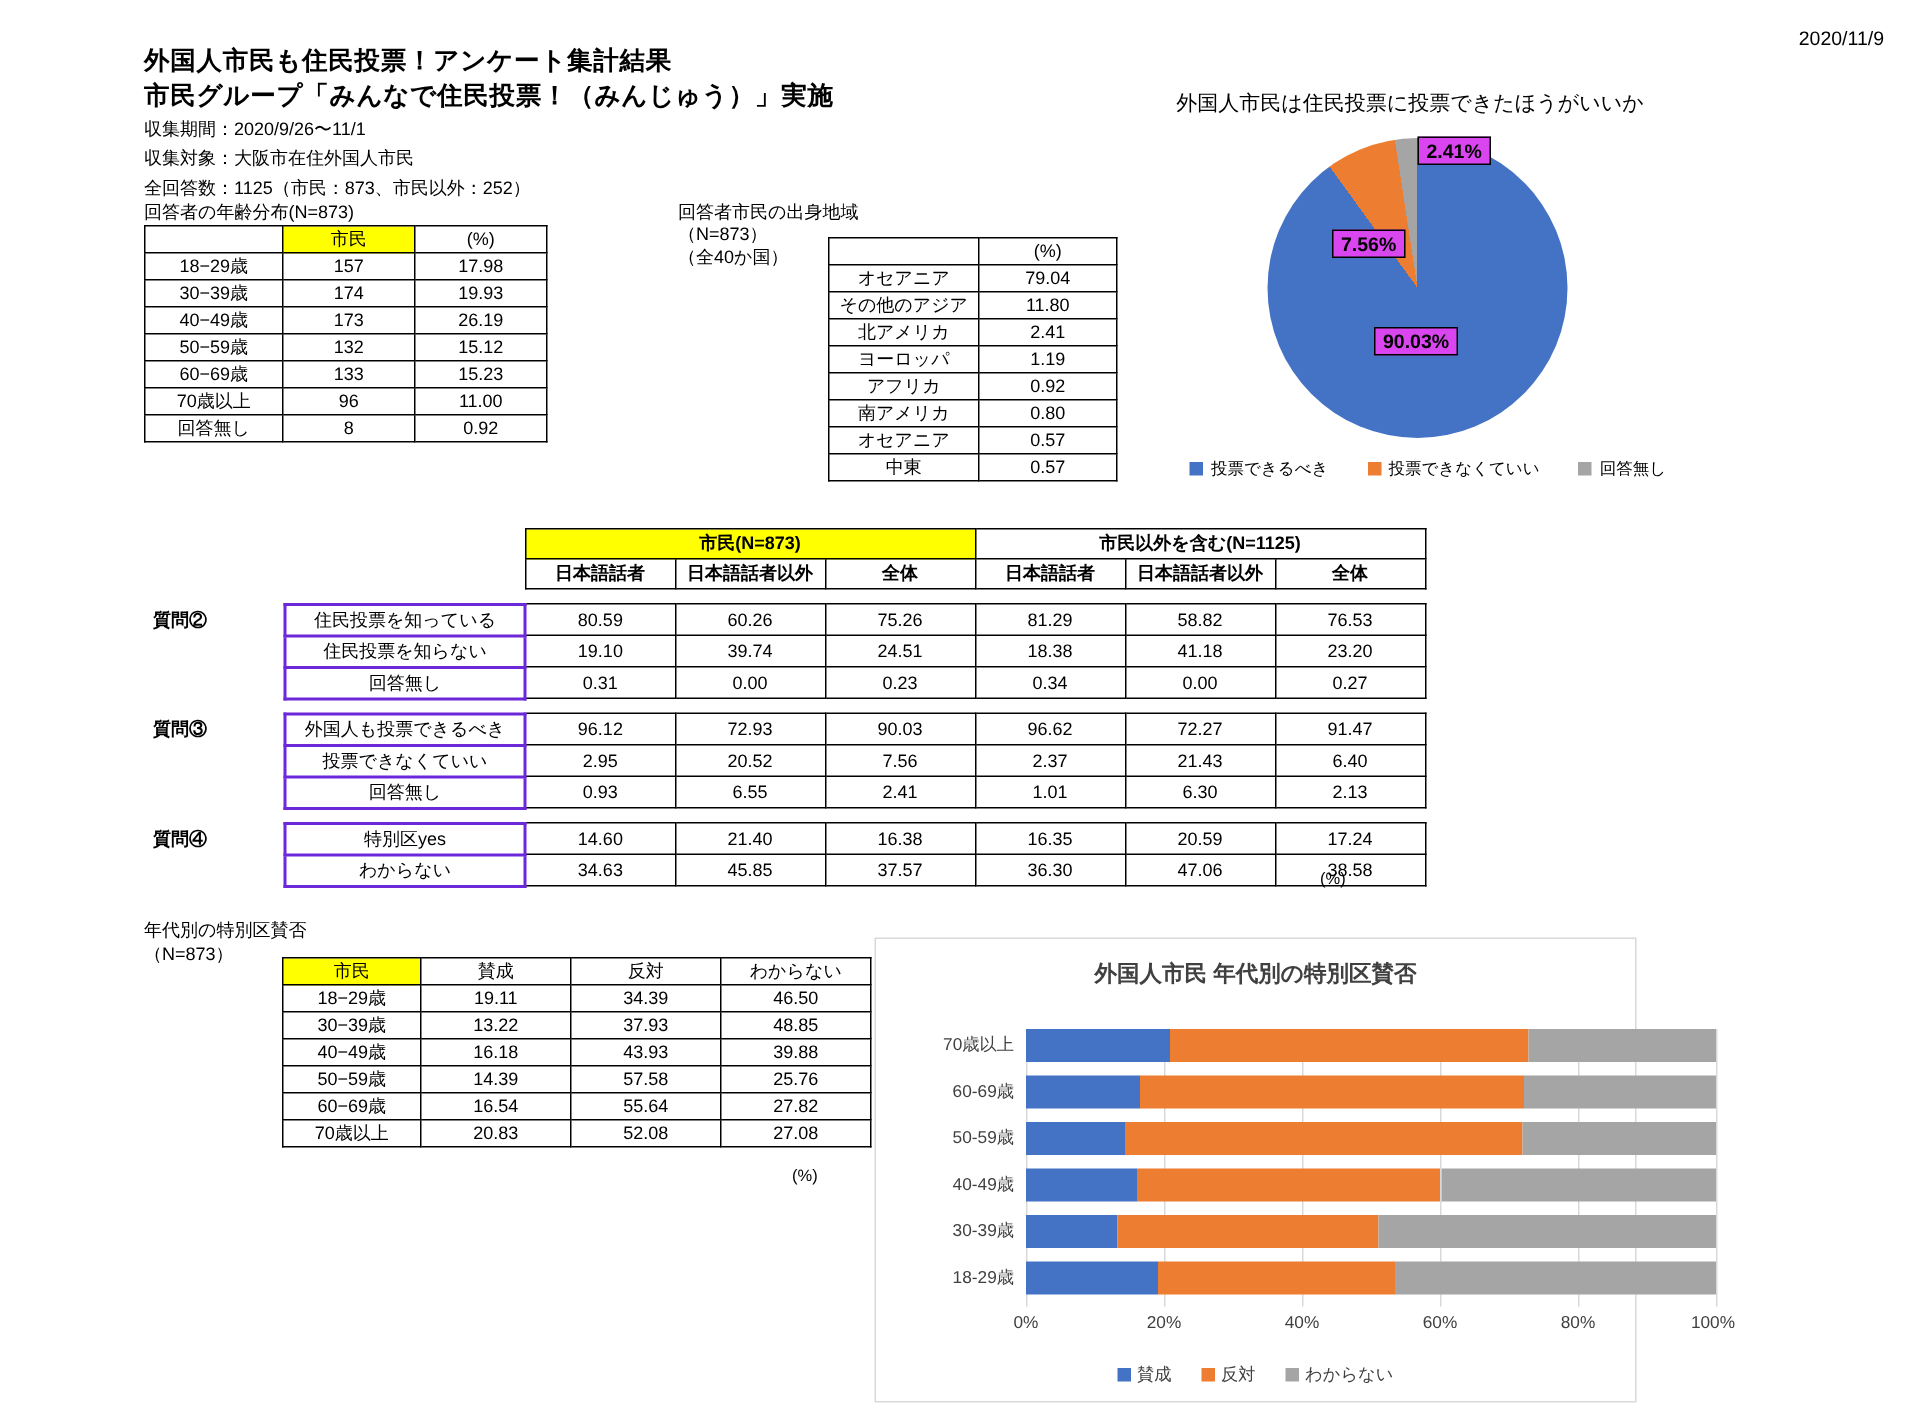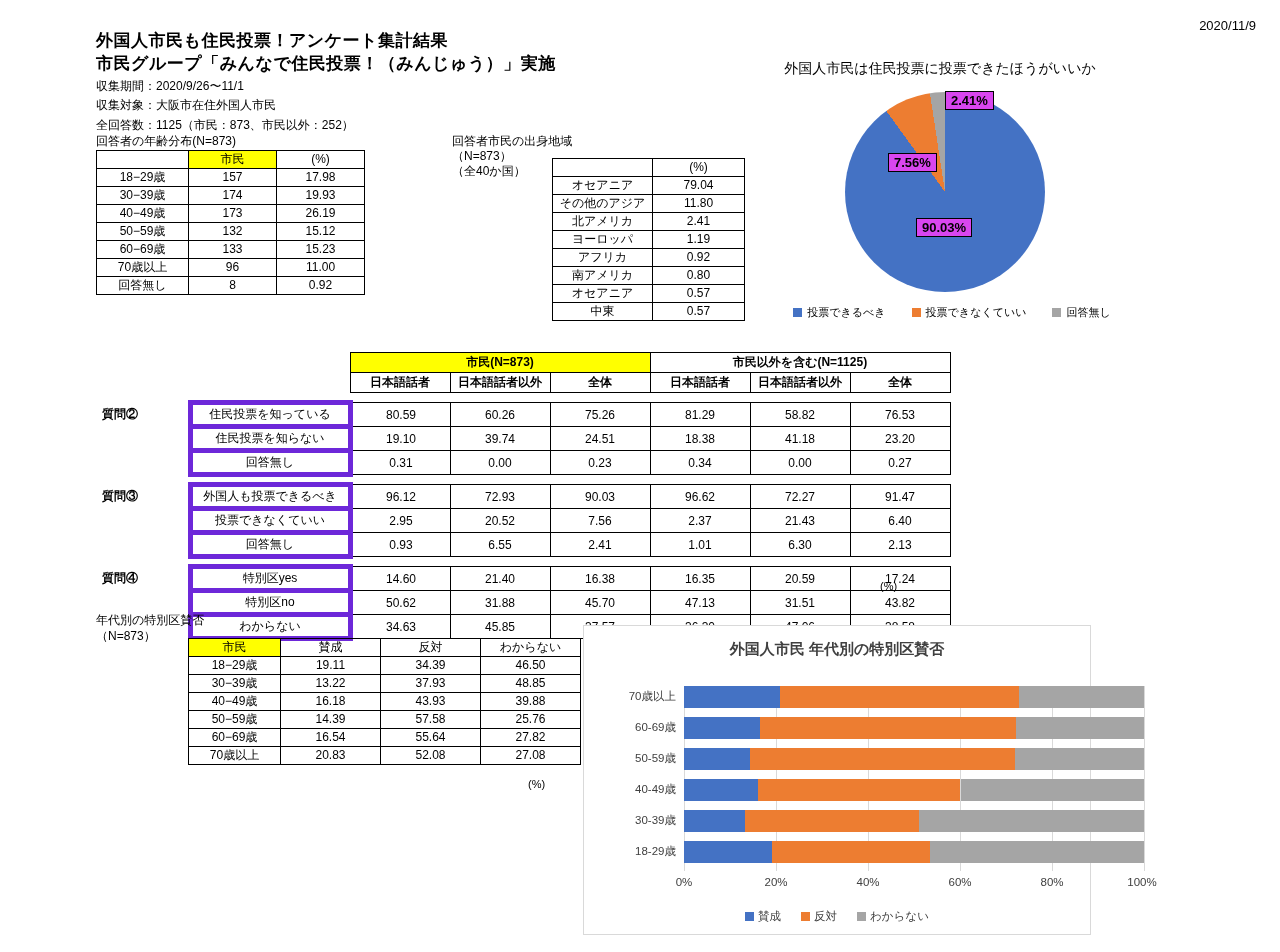--- a/index.html
+++ b/index.html
@@ -60,21 +60,21 @@
   #pie-lbl-2 { left:888px; top:153px; }
   #pie-lbl-3 { left:945px; top:91px; }
   #pie-legend { left:742px; top:305px; width:420px; font-size:11px; display:flex; gap:26px; justify-content:center; }
   #pie-legend .item { display:flex; align-items:center; gap:5px; }
   .sw { width:9px; height:9px; display:inline-block; }
 
   
   #matrix { left:100px; top:352px; }
   #matrix table { border-collapse:collapse; font-size:12px; }
   #matrix td { border:1px solid #000; padding:1px 4px; text-align:center; height:19px; }
-  #matrix td.rowlbl { border:5px solid #6d28d9; width:160px; }
+  #matrix td.rowlbl { border:2px solid #6d28d9; width:160px; }
   #matrix td.qlbl { border:none; width:90px; text-align:left; font-weight:bold; padding-left:2px; }
   #matrix td.sp { border:none; height:10px; }
   #matrix td.blank { border:none; }
   #matrix td.head { font-weight:bold; }
   #matrix td.val { width:100px; }
   #matrix-pct { left:880px; top:580px; font-size:11px; }
 
   
   #ward-cap { left:96px; top:612px; }
   #ward-sub { left:96px; top:628px; }
@@ -320,30 +320,20 @@
       <td class="rowlbl">特別区yes</td>
       <td class="val">14.60</td>
       <td class="val">21.40</td>
       <td class="val">16.38</td>
       <td class="val">16.35</td>
       <td class="val">20.59</td>
       <td class="val">17.24</td>
     </tr>
     <tr>
       <td class="qlbl"></td>
-      <td class="rowlbl">特別区no</td>
-      <td class="val">50.62</td>
-      <td class="val">31.88</td>
-      <td class="val">45.70</td>
-      <td class="val">47.13</td>
-      <td class="val">31.51</td>
-      <td class="val">43.82</td>
-    </tr>
-    <tr>
-      <td class="qlbl"></td>
       <td class="rowlbl">わからない</td>
       <td class="val">34.63</td>
       <td class="val">45.85</td>
       <td class="val">37.57</td>
       <td class="val">36.30</td>
       <td class="val">47.06</td>
       <td class="val">38.58</td>
     </tr>
   </tbody>
     </table>

